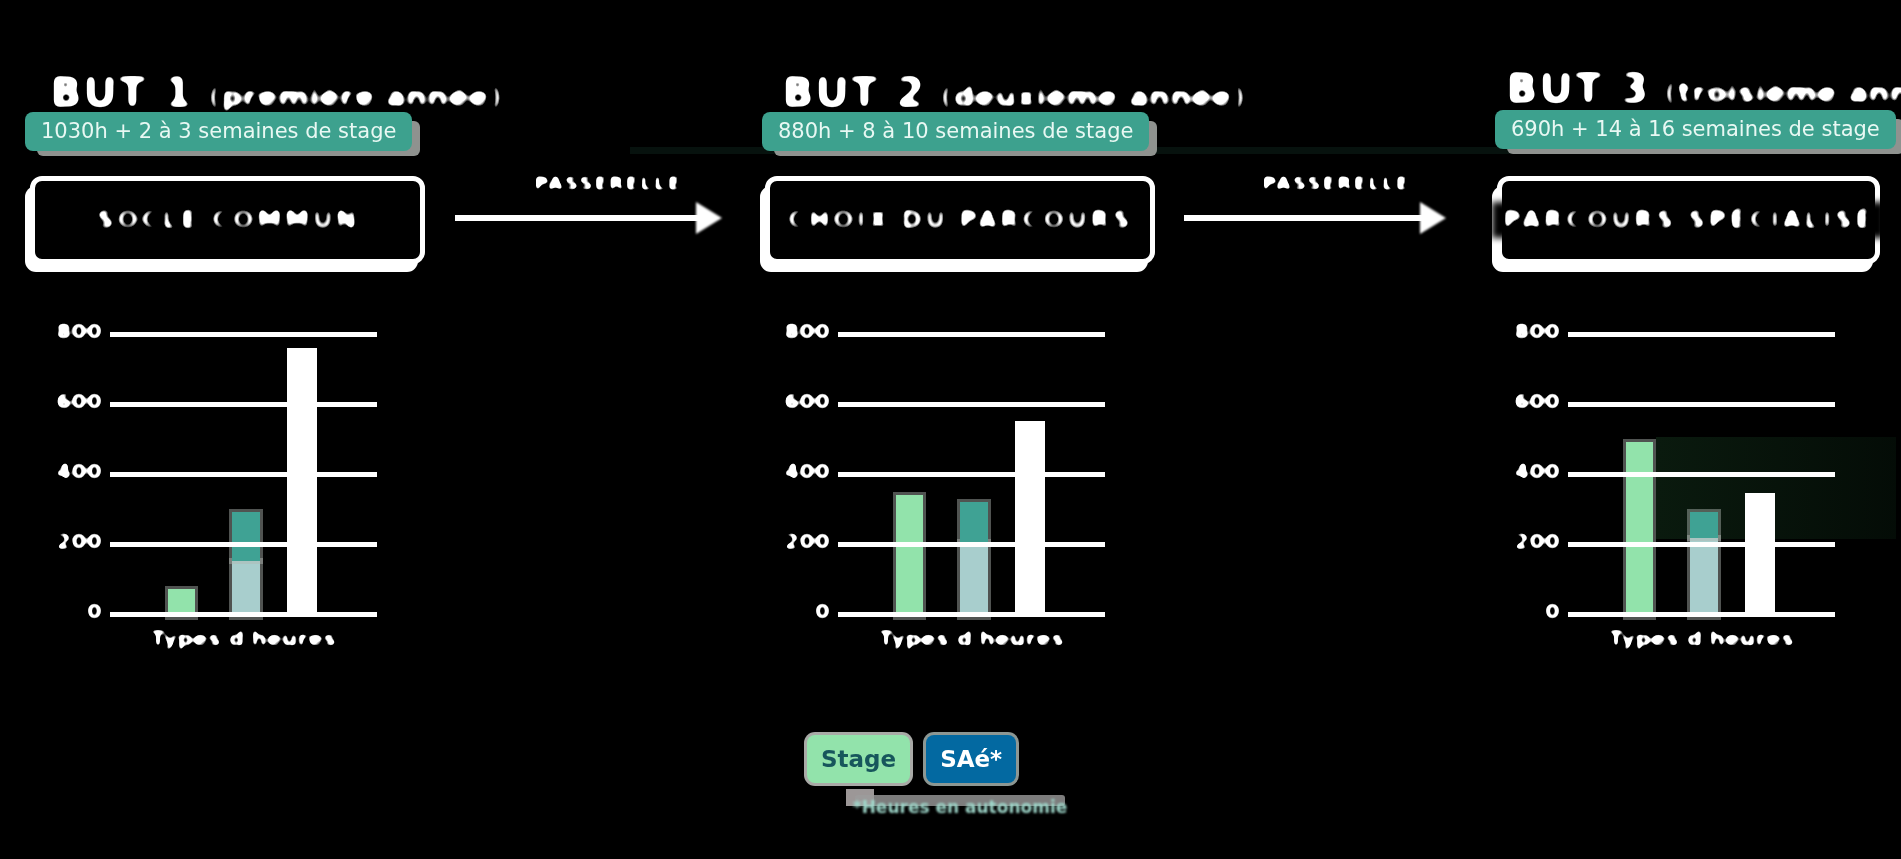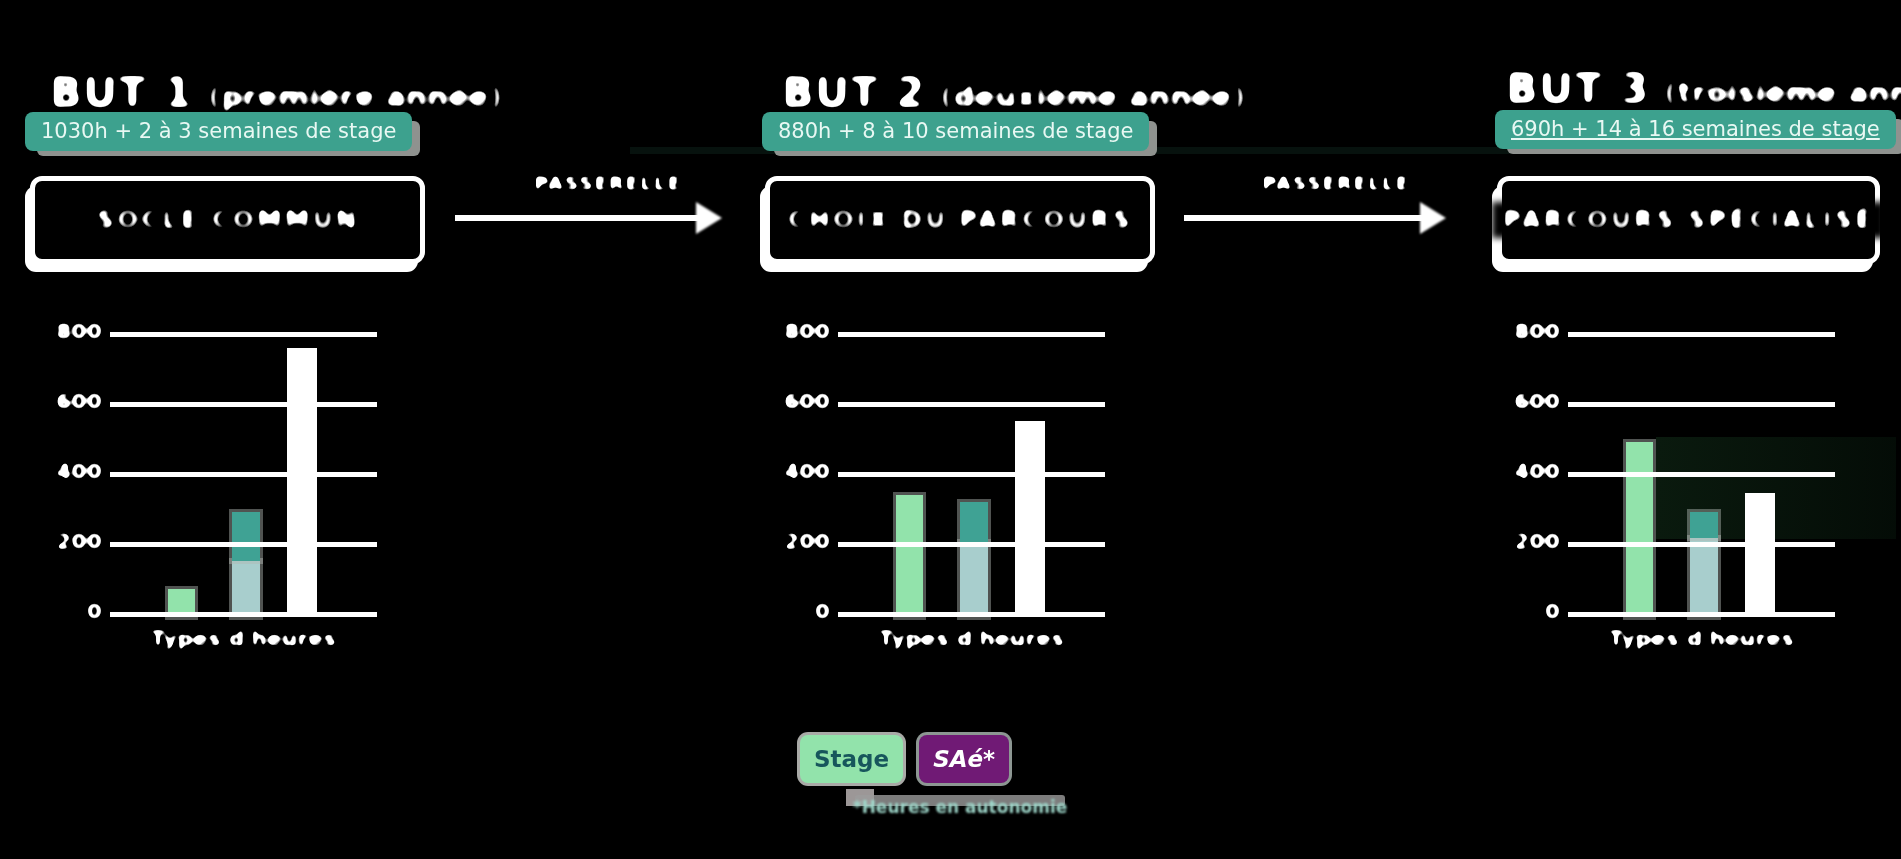--- a/index.html
+++ b/index.html
@@ -121,21 +121,21 @@
     <div class="abs arrow-label goo-sm" style="left:1252px;top:168px;">PASSERELLE</div>
     <div class="abs arrow-line" style="left:1184px;top:215px;width:238px;"></div>
     <div class="abs arrow-head" style="left:1420px;top:202px;"></div>
   </div>
 
   <section class="abs" style="left:0;top:0;">
     <h2 class="abs title goo" style="left:1494px;top:40px;">
       <span class="t-strong">BUT 3</span>
       <span class="t-light">(troisième année)</span>
     </h2>
-    <div class="abs badge" style="left:1495px;top:110px;text-decoration:underline;">690h + 14 à 16 semaines de stage</div>
+    <div class="abs badge" style="left:1495px;top:110px;">690h + 14 à 16 semaines de stage</div>
     <div class="abs box" style="left:1497px;top:176px;width:373px;height:78px;">
       <span class="box-label goo">PARCOURS SPÉCIALISÉ</span>
     </div>
     <div class="plot" style="left:1568px;top:330px;">
       <div class="xlabel goo-sm">Types d'heures</div>
     <div class="bar" style="left: 58px; width: 27px; height: 175px; background: rgb(146, 227, 171); box-shadow: rgba(178, 184, 180, 0.45) 0px 0px 0px 3px;"></div>
         <div class="bar" style="left: 122px; width: 28px; height: 78.75px; background: rgb(168, 206, 205); box-shadow: rgba(178, 184, 180, 0.45) 0px 0px 0px 3px;"></div>
         <div class="bar" style="left: 122px; width: 28px; height: 26.25px; bottom: 81.75px; background: rgb(63, 162, 148); box-shadow: rgba(178, 184, 180, 0.45) 0px 0px 0px 3px;"></div>
         <div class="bar" style="left: 177px; width: 30px; height: 124.25px; background: rgb(255, 255, 255); box-shadow: none;"></div>
         <div class="gridline" style="top: 2px; background: rgb(255, 255, 255);"></div>
@@ -145,20 +145,20 @@
         <div class="gridline" style="top: 142px; background: rgb(255, 255, 255);"></div>
         <div class="ytick goo-sm" style="top: 128px;">400</div>
         <div class="gridline" style="top: 212px; background: rgb(255, 255, 255);"></div>
         <div class="ytick goo-sm" style="top: 198px;">200</div>
         <div class="gridline" style="top: 282px; background: rgb(255, 255, 255);"></div>
         <div class="ytick goo-sm" style="top: 268px;">0</div>
       </div>
   </section>
 
   <div class="abs legend" style="left:800px;top:735px;">
-    <div class="legend-item" style="background: rgb(146, 227, 171); color: rgb(23, 86, 92); box-shadow: rgb(169, 170, 167) 0px 0px 0px 3px;">Stage</div>
-    <div class="legend-item" style="background: #701a75; color: rgb(255, 255, 255); box-shadow: rgb(141, 151, 147) 0px 0px 0px 3px; font-style: italic;">SAé*</div>
+    <div class="legend-item" style="background: rgb(146, 227, 171); color: rgb(23, 86, 92); box-shadow: rgb(169, 170, 167) 0px 0px 0px 3px; margin-left: 7px;">Stage</div>
+    <div class="legend-item" style="background: #0369a1; color: rgb(255, 255, 255); box-shadow: rgb(141, 151, 147) 0px 0px 0px 3px;">SAé*</div>
   </div>
   <div class="abs legend-tab" style="left:846px;top:789px;width:28px;height:17px;"></div>
   <div class="abs footband" style="left:855px;top:795px;width:210px;height:11px;"></div>
   <div class="abs footnote" style="left:838px;top:797px;width:244px;">*Heures en autonomie</div>
 
 </div>
 
 </body></html>

